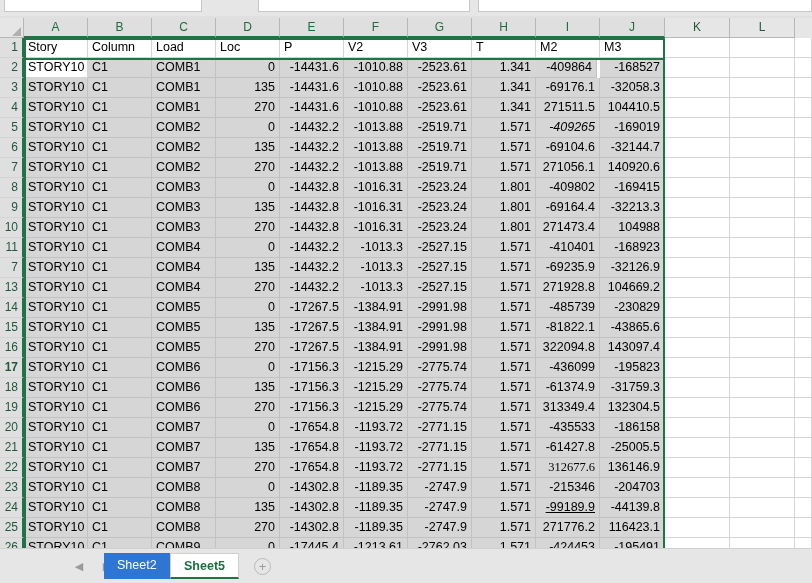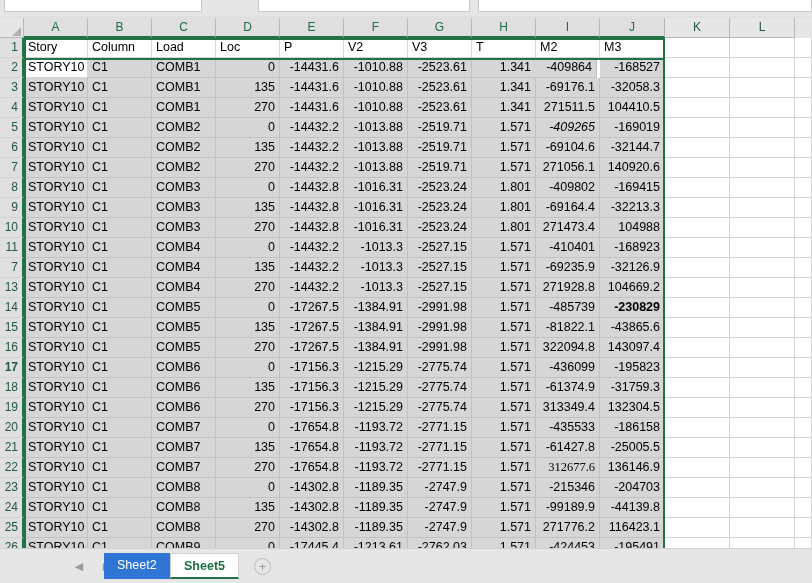--- a/index.html
+++ b/index.html
@@ -390,21 +390,21 @@
       <div class="cell blank" style="left: 795px; width: 17px; top: 260px;"></div>
       <div class="cell txt selfill" style="left: 24px; width: 64px; top: 280px;">STORY10</div>
       <div class="cell txt selfill" style="left: 88px; width: 64px; top: 280px;">C1</div>
       <div class="cell txt selfill" style="left: 152px; width: 64px; top: 280px;">COMB5</div>
       <div class="cell num selfill" style="left: 216px; width: 64px; top: 280px;">0</div>
       <div class="cell num selfill" style="left: 280px; width: 64px; top: 280px;">-17267.5</div>
       <div class="cell num selfill" style="left: 344px; width: 64px; top: 280px;">-1384.91</div>
       <div class="cell num selfill" style="left: 408px; width: 64px; top: 280px;">-2991.98</div>
       <div class="cell num selfill" style="left: 472px; width: 64px; top: 280px;">1.571</div>
       <div class="cell num selfill" style="left: 536px; width: 64px; top: 280px;">-485739</div>
-      <div class="cell num selfill" style="left: 600px; width: 65px; top: 280px; font-weight: bold;">-230829</div>
+      <div class="cell num selfill" style="left: 600px; width: 65px; top: 280px;">-230829</div>
       <div class="cell blank" style="left: 665px; width: 65px; top: 280px;"></div>
       <div class="cell blank" style="left: 730px; width: 65px; top: 280px;"></div>
       <div class="cell blank" style="left: 795px; width: 17px; top: 280px;"></div>
       <div class="cell txt selfill" style="left: 24px; width: 64px; top: 300px;">STORY10</div>
       <div class="cell txt selfill" style="left: 88px; width: 64px; top: 300px;">C1</div>
       <div class="cell txt selfill" style="left: 152px; width: 64px; top: 300px;">COMB5</div>
       <div class="cell num selfill" style="left: 216px; width: 64px; top: 300px;">135</div>
       <div class="cell num selfill" style="left: 280px; width: 64px; top: 300px;">-17267.5</div>
       <div class="cell num selfill" style="left: 344px; width: 64px; top: 300px;">-1384.91</div>
       <div class="cell num selfill" style="left: 408px; width: 64px; top: 300px;">-2991.98</div>
@@ -519,21 +519,21 @@
       <div class="cell blank" style="left: 730px; width: 65px; top: 460px;"></div>
       <div class="cell blank" style="left: 795px; width: 17px; top: 460px;"></div>
       <div class="cell txt selfill" style="left: 24px; width: 64px; top: 480px;">STORY10</div>
       <div class="cell txt selfill" style="left: 88px; width: 64px; top: 480px;">C1</div>
       <div class="cell txt selfill" style="left: 152px; width: 64px; top: 480px;">COMB8</div>
       <div class="cell num selfill" style="left: 216px; width: 64px; top: 480px;">135</div>
       <div class="cell num selfill" style="left: 280px; width: 64px; top: 480px;">-14302.8</div>
       <div class="cell num selfill" style="left: 344px; width: 64px; top: 480px;">-1189.35</div>
       <div class="cell num selfill" style="left: 408px; width: 64px; top: 480px;">-2747.9</div>
       <div class="cell num selfill" style="left: 472px; width: 64px; top: 480px;">1.571</div>
-      <div class="cell num selfill" style="left: 536px; width: 64px; top: 480px;">-99189.9</div>
+      <div class="cell num selfill" style="left: 536px; width: 64px; top: 480px; text-decoration: underline;">-99189.9</div>
       <div class="cell num selfill" style="left: 600px; width: 65px; top: 480px;">-44139.8</div>
       <div class="cell blank" style="left: 665px; width: 65px; top: 480px;"></div>
       <div class="cell blank" style="left: 730px; width: 65px; top: 480px;"></div>
       <div class="cell blank" style="left: 795px; width: 17px; top: 480px;"></div>
       <div class="cell txt selfill" style="left: 24px; width: 64px; top: 500px;">STORY10</div>
       <div class="cell txt selfill" style="left: 88px; width: 64px; top: 500px;">C1</div>
       <div class="cell txt selfill" style="left: 152px; width: 64px; top: 500px;">COMB8</div>
       <div class="cell num selfill" style="left: 216px; width: 64px; top: 500px;">270</div>
       <div class="cell num selfill" style="left: 280px; width: 64px; top: 500px;">-14302.8</div>
       <div class="cell num selfill" style="left: 344px; width: 64px; top: 500px;">-1189.35</div>

